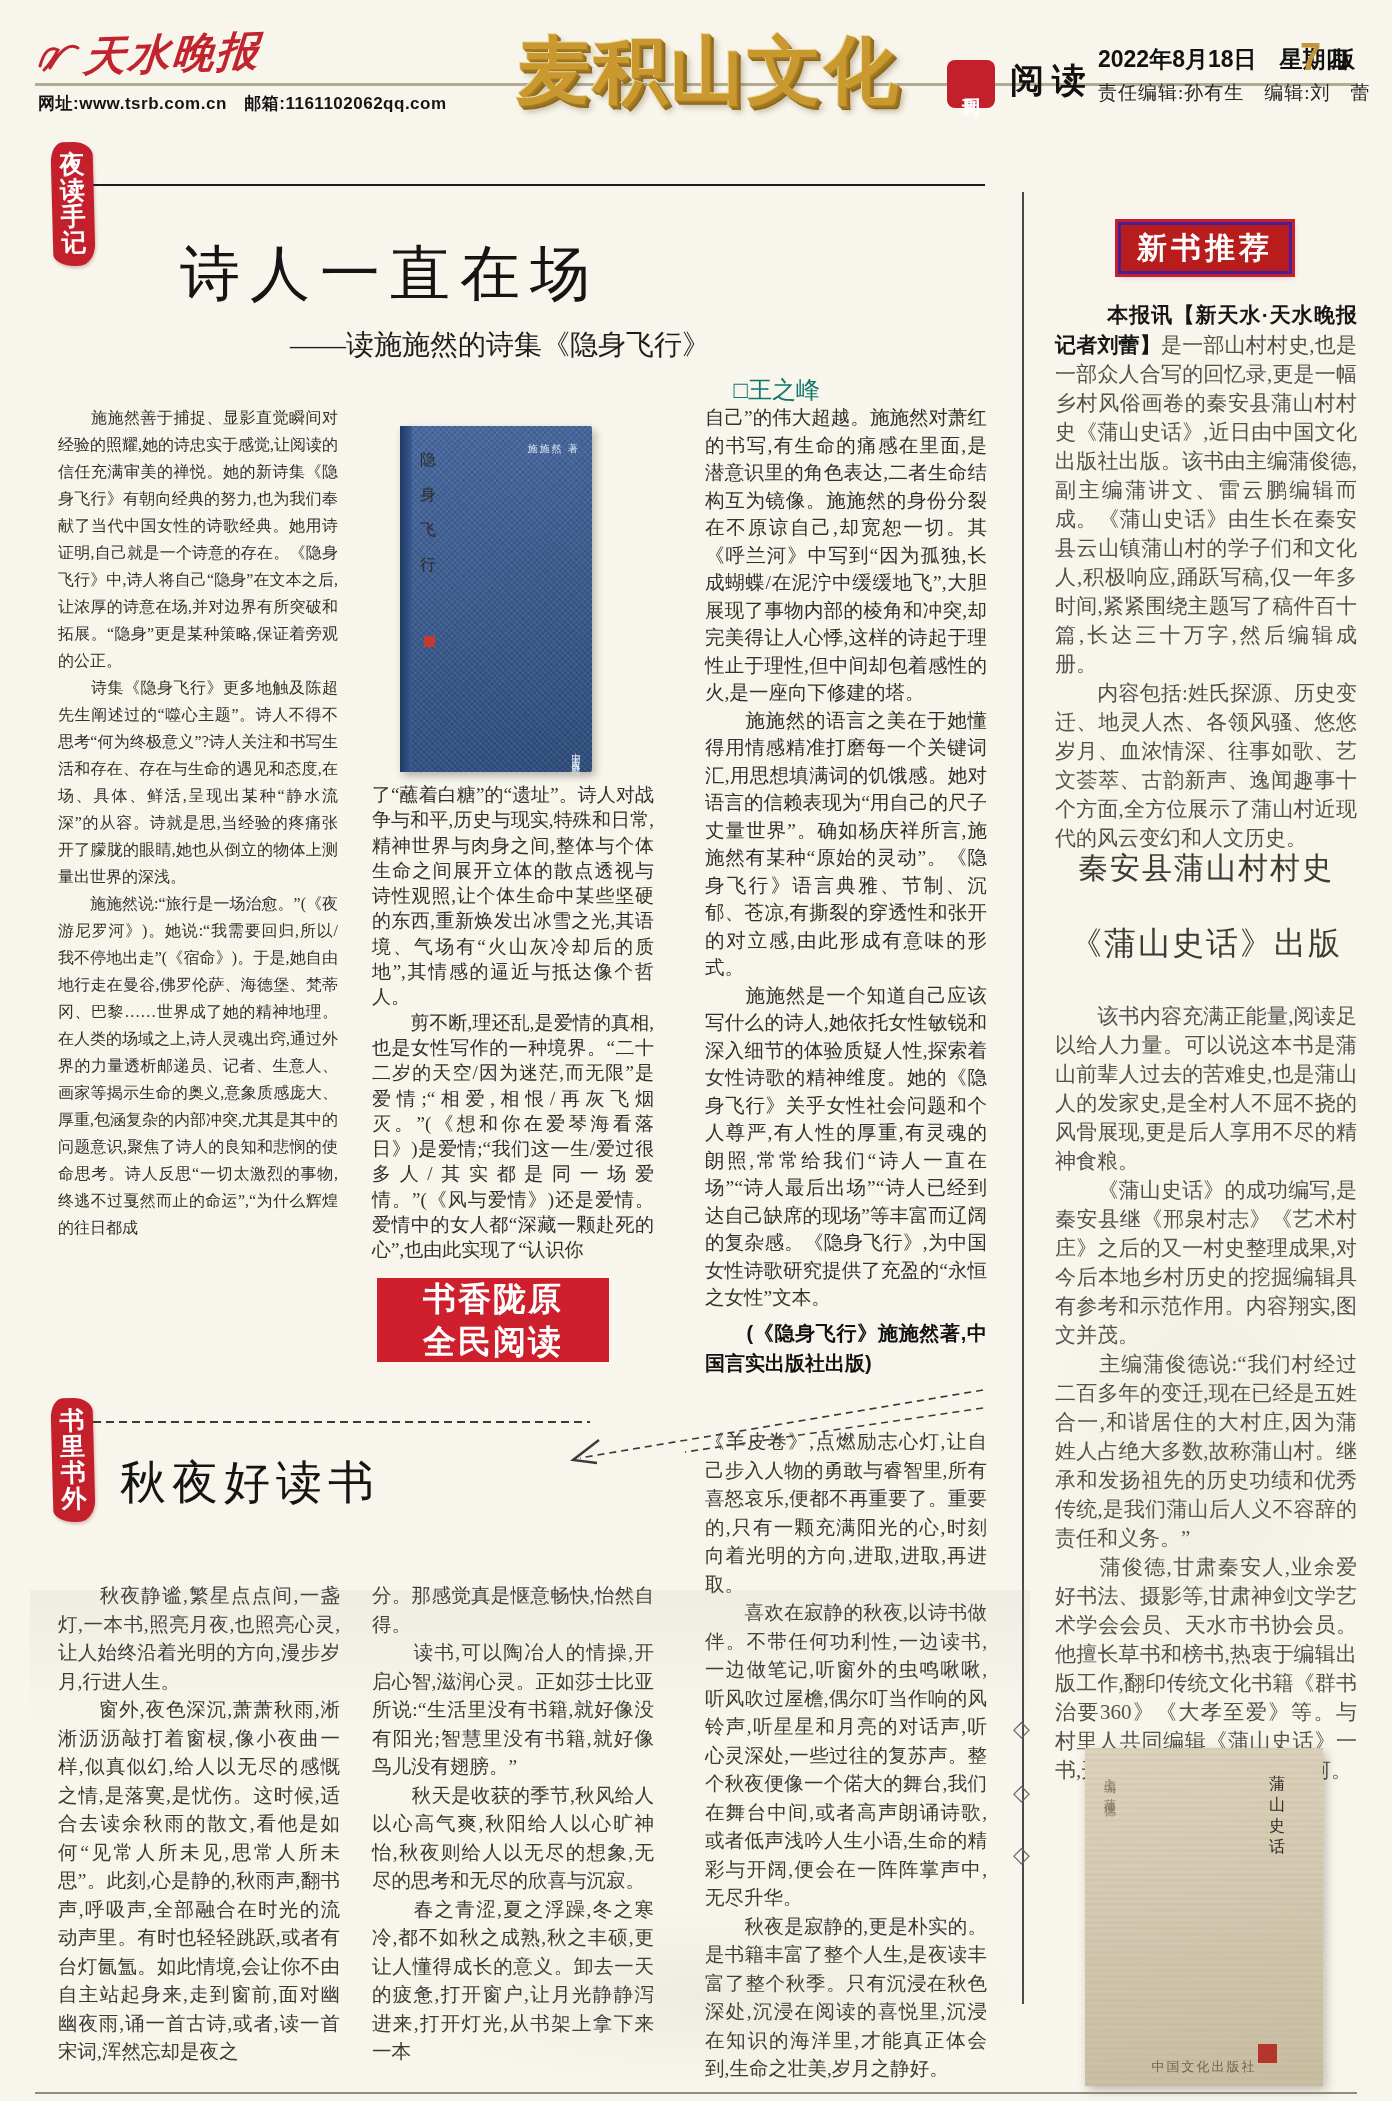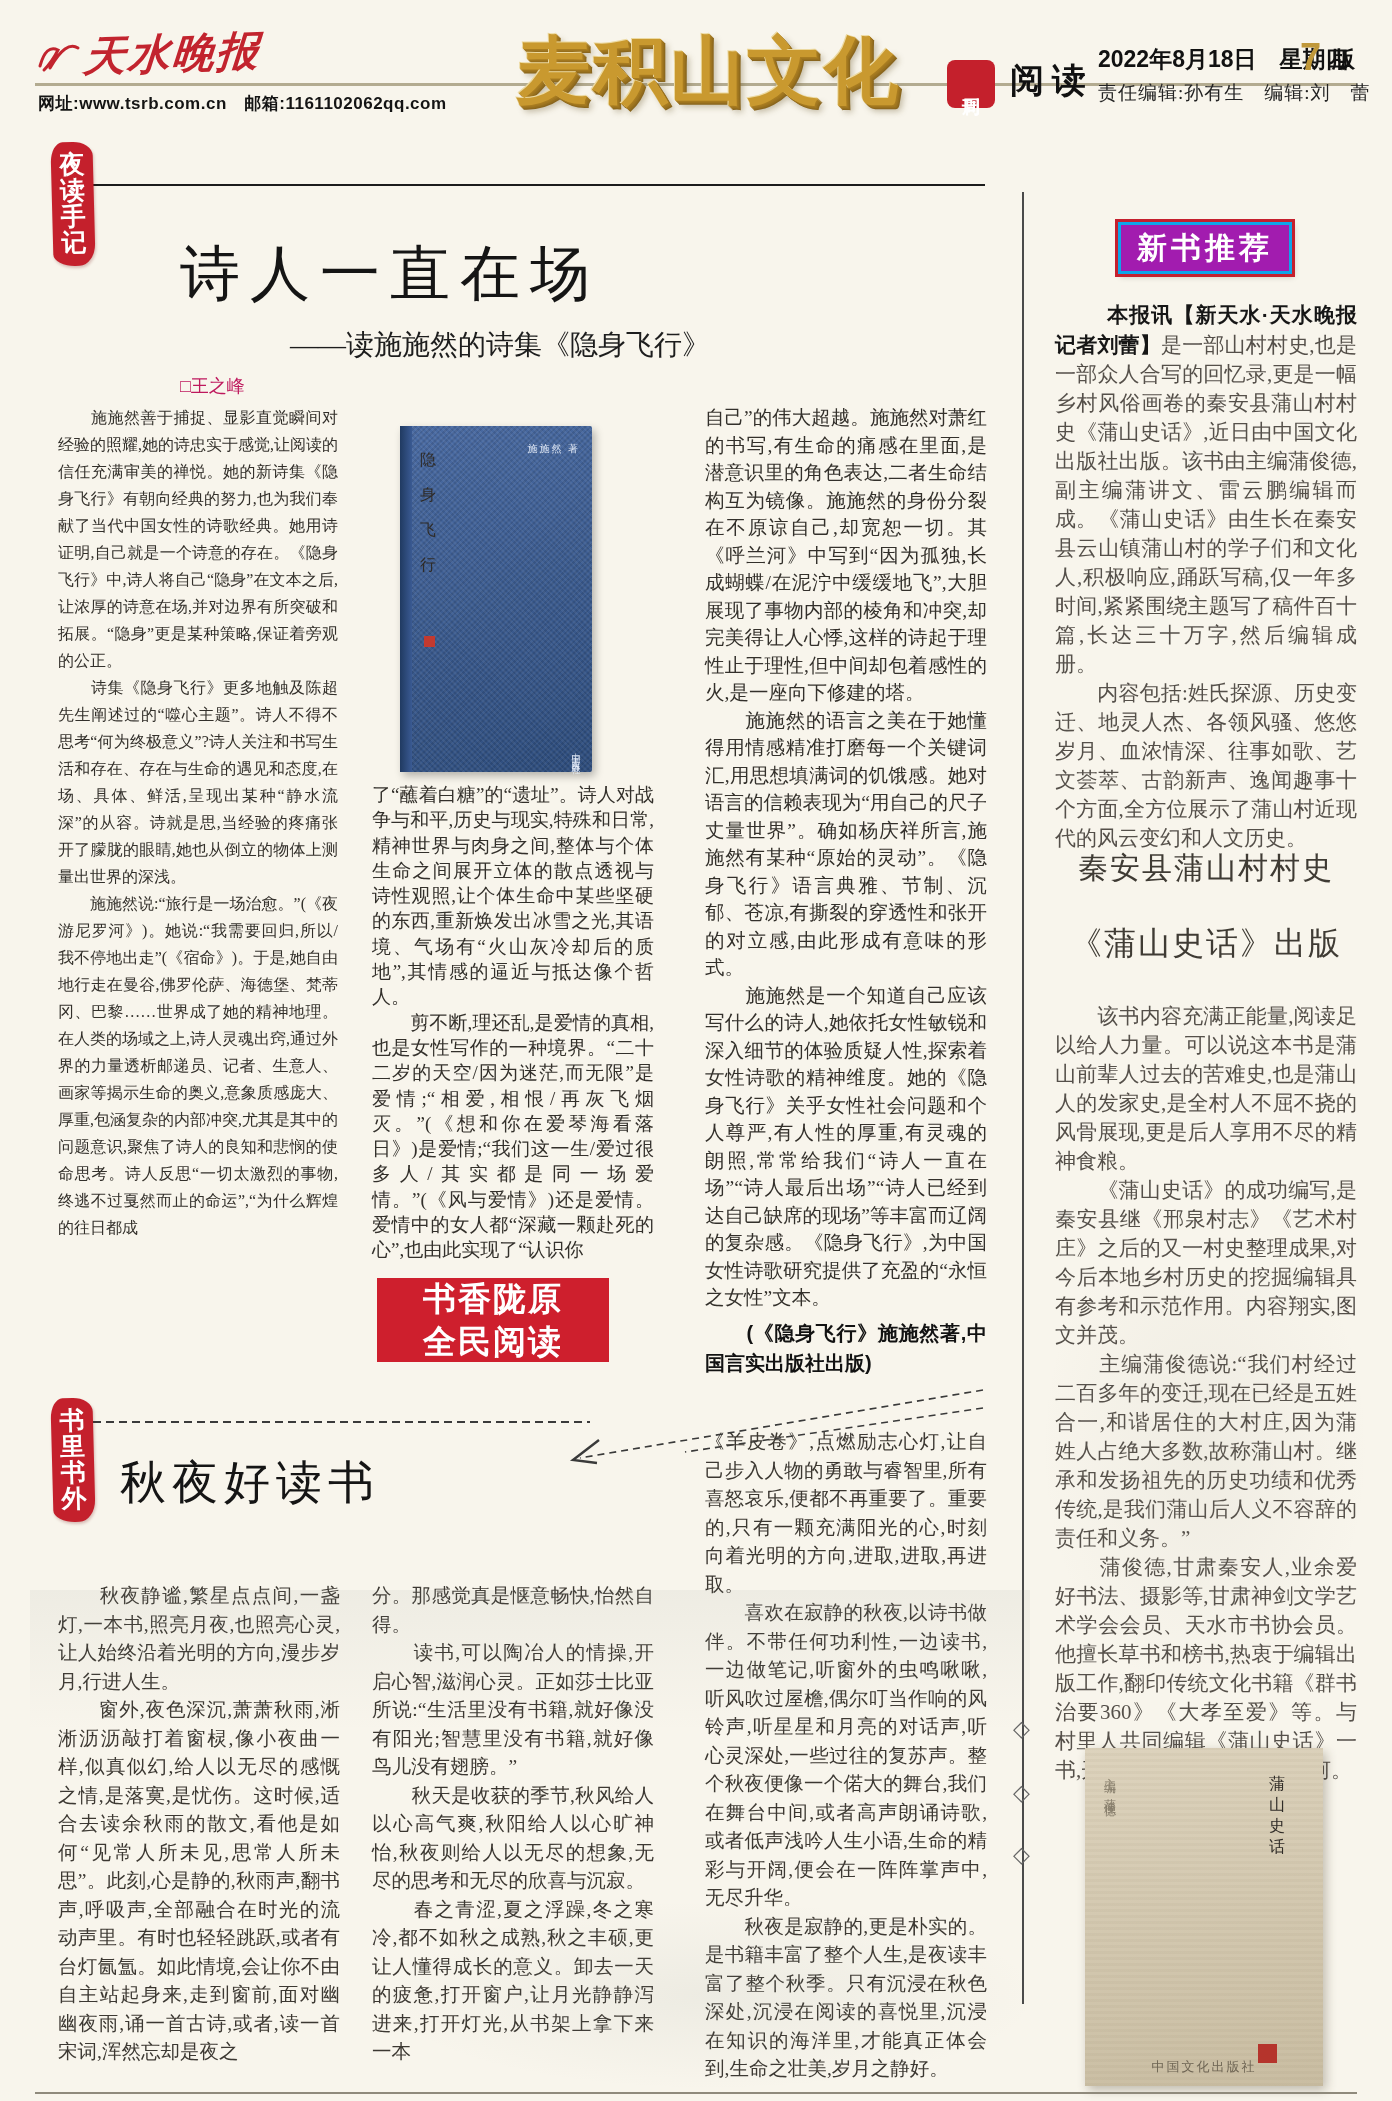--- a/index.html
+++ b/index.html
@@ -21,30 +21,30 @@
   .editors{font-size:19px;color:#222;letter-spacing:1px;}
   
   .toprule{background:#1c1c1c;height:2px;}
   .vdivider{background:#4a4a4a;width:2px;}
   .kicker{background:#c4202c;color:#fff;border-radius:12px 20px 16px 22px/20px 14px 22px 12px;
           transform:rotate(-1.5deg);display:flex;flex-direction:column;align-items:center;padding:10px 0;
           box-shadow:1px 2px 3px rgba(120,20,20,.25);}
   .kicker p{margin:3px 0;font-weight:bold;font-size:25px;line-height:26px;}
   .h-main{font-size:60px;letter-spacing:10px;color:#151515;text-align:left;white-space:nowrap;}
   .h-sub{font-size:28px;color:#1d1d1d;text-align:center;white-space:nowrap;}
-  .h-author{font-size:18px;color:#be185d;text-align:left;}
+  .h-author{font-size:24px;color:#0f766e;text-align:right;}
   .col p{margin:0;text-align:justify;}
   .bodycol{font-size:16px;line-height:27px;color:#33302b;}
   .bodycol2{font-size:19px;line-height:25.3px;color:#33302b;}
   .bodycol3{font-size:19.5px;line-height:27.5px;color:#33302b;}
   .bottomcol{font-size:19.5px;line-height:28.5px;color:#3c3832;}
   .sidebody{font-size:21px;line-height:29px;color:#55504a;}
   .sidebody .lead{font-family:"Liberation Sans","DejaVu Sans",sans-serif;font-weight:bold;color:#161616;margin-left:8px;}
   .side-h{font-size:30px;color:#3f3b34;text-align:center;letter-spacing:2px;white-space:nowrap;}
-  .stamp{background:#a21caf;color:#fff;border:3px solid #0ea5e9;box-shadow:0 0 0 3px #c5202e,2px 3px 6px rgba(0,0,0,.18);
+  .stamp{background:#b91c1c;color:#fff;border:3px solid #4c1d95;box-shadow:0 0 0 3px #c5202e,2px 3px 6px rgba(0,0,0,.18);
          display:flex;align-items:center;justify-content:center;font-weight:bold;font-size:30px;letter-spacing:4px;}
   .slogan{background:#ce1f2d;color:#fff;display:flex;flex-direction:column;align-items:center;justify-content:center;}
   .slogan span{font-weight:bold;font-size:33px;line-height:43px;letter-spacing:2px;}
   .booknote{font-weight:bold;font-size:20px;line-height:30px;color:#121212;text-align:justify;}
   
   .cover1{background:
       repeating-linear-gradient(45deg,rgba(255,255,255,.06) 0 2px,transparent 2px 4px),
       repeating-linear-gradient(-45deg,rgba(0,0,0,.10) 0 2px,transparent 2px 4px),
       linear-gradient(160deg,#4a6ba3,#2e4d7d);
       box-shadow:3px 4px 9px rgba(0,0,0,.28);border-radius:2px;}

